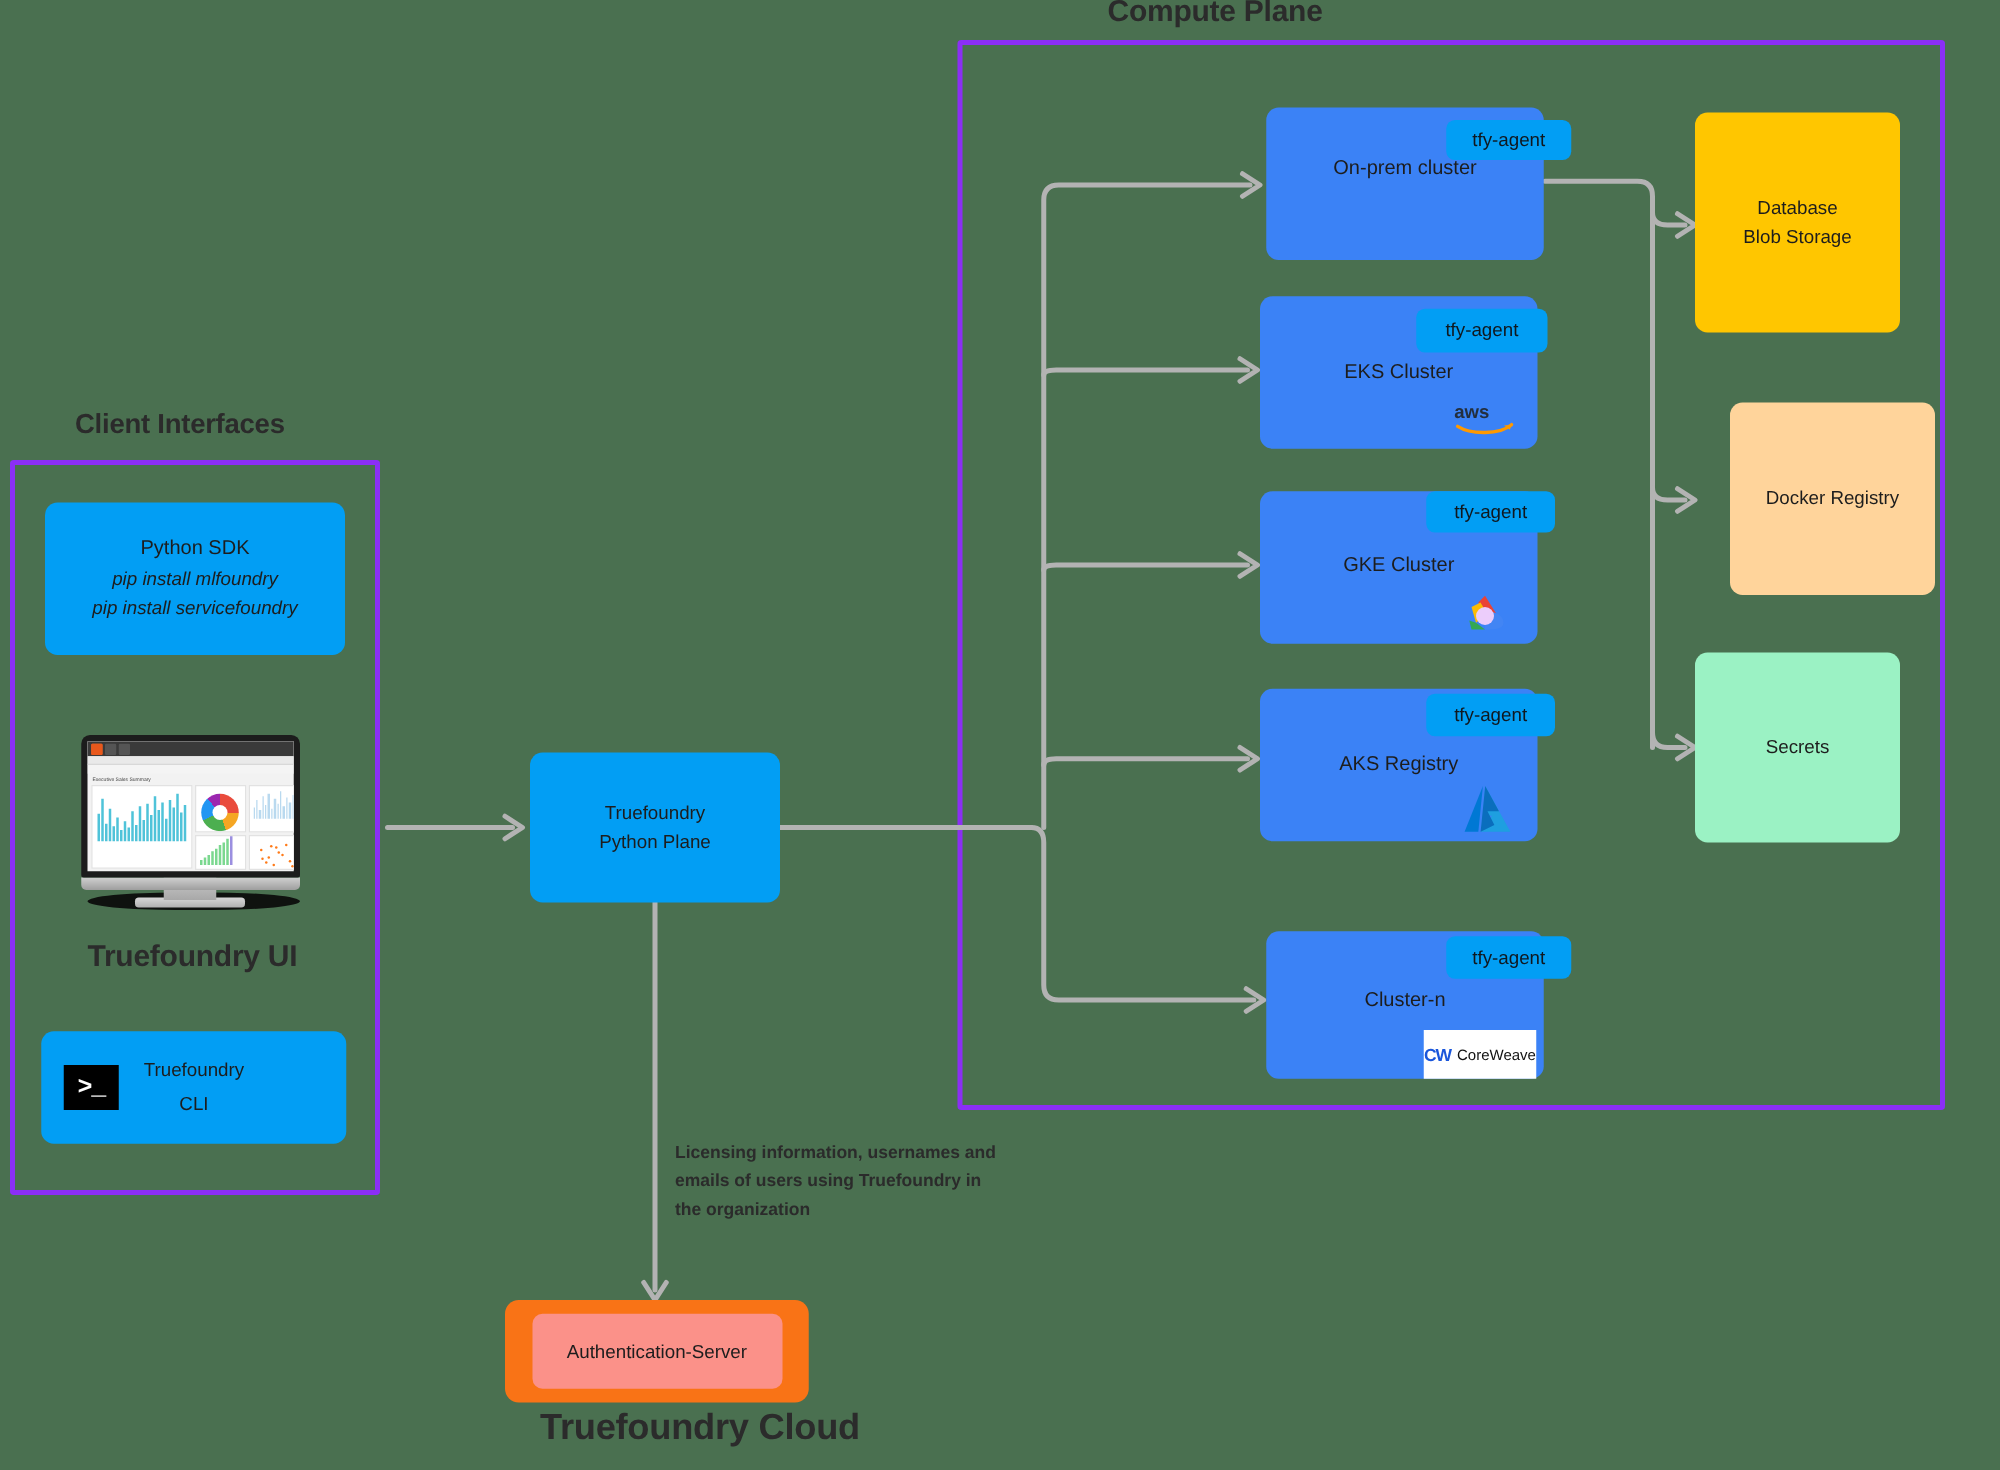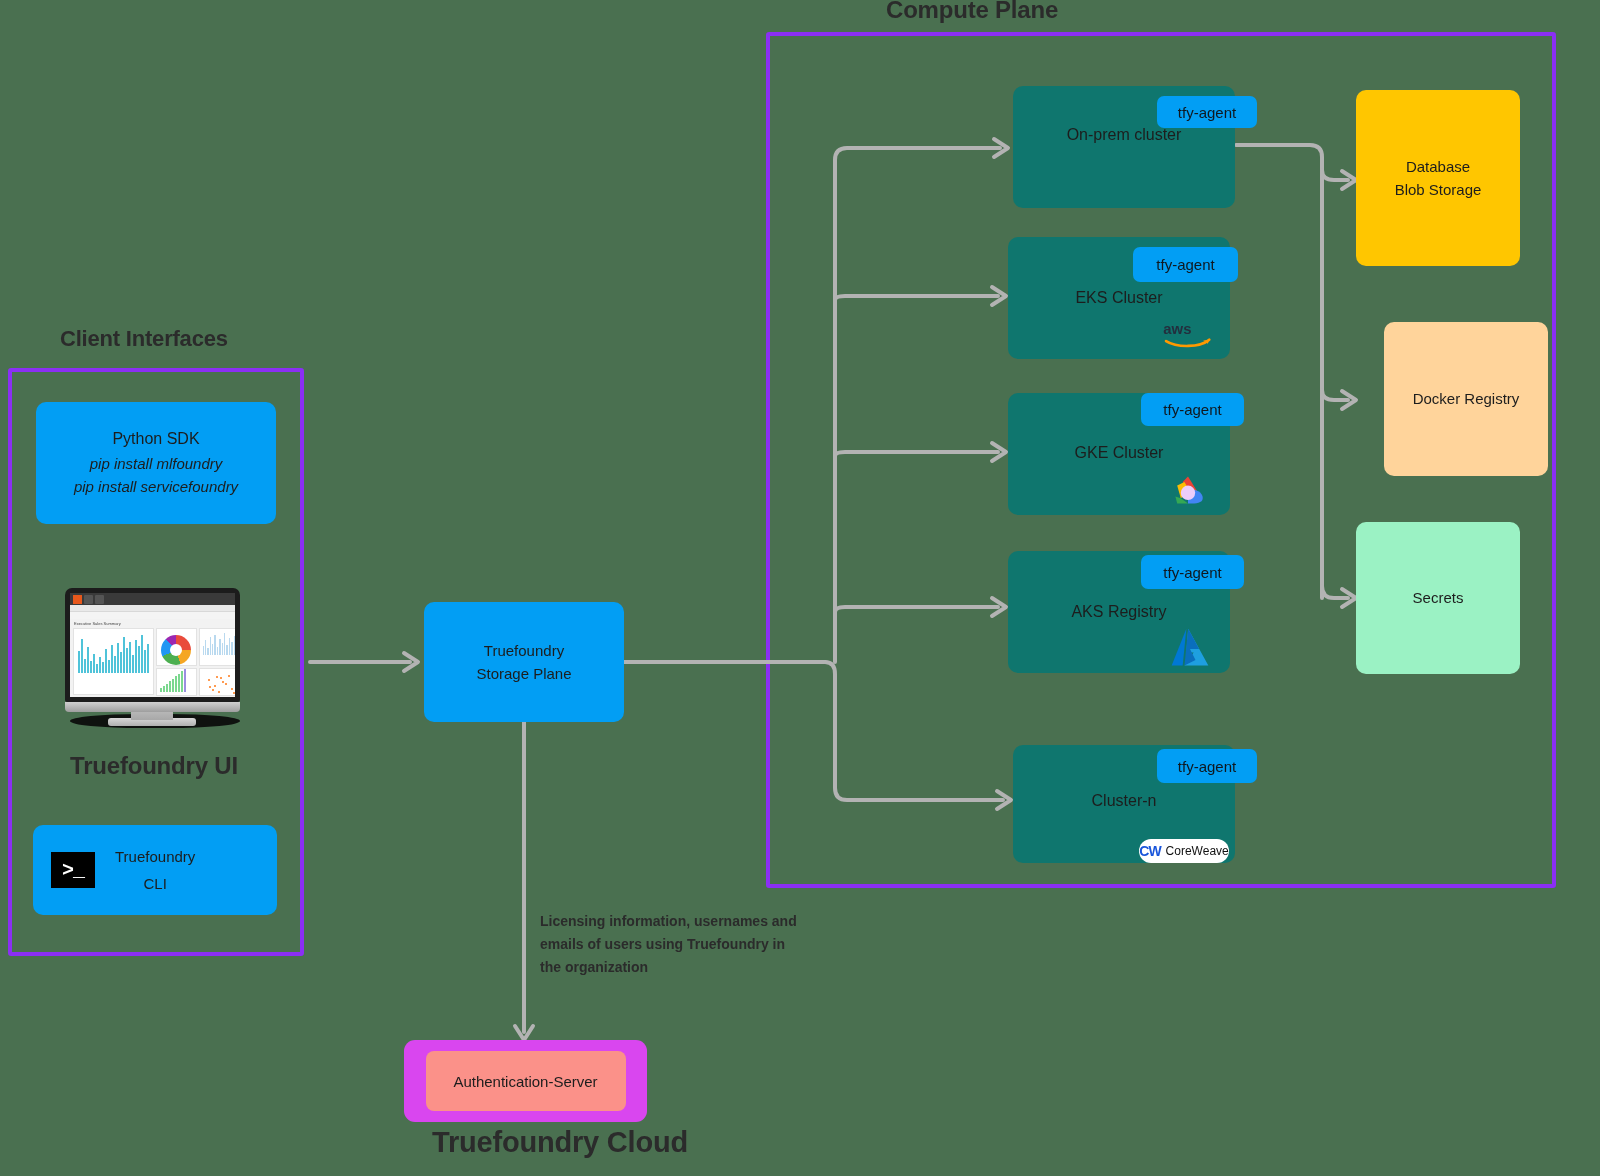--- a/index.html
+++ b/index.html
@@ -67,21 +67,21 @@
     color: #fff; font-size: 20px; font-weight: bold;
     font-family: "Liberation Mono", monospace;
     flex: 0 0 auto; letter-spacing: -1px;
   }
   #node-truefoundry-cli .cli-text { font-size: 15px; line-height: 1.8; text-align: center; }
 
   
   #node-control-plane { left: 424px; top: 602px; width: 200px; height: 120px; flex-direction: column; }
 
   
-  .cluster { position: absolute; background: #0f766e; border-radius: 10px; }
+  .cluster { position: absolute; background: #3b82f6; border-radius: 10px; }
   .cluster .cluster-name {
     position: absolute; left: 0; right: 0; text-align: center;
     color: #1d1d1d; font-size: 16px;
   }
   .tfy-badge {
     position: absolute; background: #029ef4; border-radius: 7px;
     color: #10181f; font-size: 15px;
     display: flex; align-items: center; justify-content: center;
   }
 
@@ -104,39 +104,39 @@
   #cluster-n { left: 1013px; top: 745px; width: 222px; height: 118px; }
   #cluster-n .tfy-badge { right: -22px; top: 4px; width: 100px; height: 34px; }
   #cluster-n .cluster-name { top: 47px; }
 
   
   .logo { position: absolute; }
   #logo-aws { right: 14px; bottom: 8px; width: 54px; height: 32px; }
   #logo-gcp { right: 20px; bottom: 6px; width: 44px; height: 36px; }
   #logo-azure { right: 18px; bottom: 2px; width: 44px; height: 46px; }
   #logo-coreweave {
-    right: 6px; bottom: 0px; width: 90px; height: 24px;
+    right: 6px; bottom: 0px; width: 90px; height: 39px;
     background: #fff; display: flex; align-items: center;
-    justify-content: center; gap: 5px; border-radius: 14px;
+    justify-content: center; gap: 5px;
   }
   #logo-coreweave .cw-mark {
     color: #1a56db; font-weight: bold; font-size: 14px;
     font-family: "Liberation Sans", sans-serif; letter-spacing: -1px;
   }
   #logo-coreweave .cw-text { color: #111; font-size: 12px; }
 
   
   #node-database { left: 1356px; top: 90px; width: 164px; height: 176px; flex-direction: column; }
   #node-docker-registry { left: 1384px; top: 322px; width: 164px; height: 154px; }
   #node-secrets { left: 1356px; top: 522px; width: 164px; height: 152px; }
 
   
   #auth-wrapper {
     position: absolute; left: 404px; top: 1040px; width: 243px; height: 82px;
-    background: #d946ef; border-radius: 11px;
+    background: #f97316; border-radius: 11px;
     display: flex; align-items: center; justify-content: center;
   }
   #node-auth-server {
     position: relative; width: 200px; height: 60px;
     border-radius: 8px; display: flex; align-items: center;
     justify-content: center; font-size: 15px; color: #1d1d1d;
   }
 
   
   #annotation-licensing {
@@ -368,21 +368,21 @@
   <div class="node blue" id="node-truefoundry-cli">
     <span class="term-icon">&gt;_</span>
     <span class="cli-text">
       <span>Truefoundry</span><br>
       <span>CLI</span>
     </span>
   </div>
 
   <div class="node blue" id="node-control-plane">
     <span>Truefoundry</span>
-    <span>Storage Plane</span>
+    <span>Python Plane</span>
   </div>
 
   <div class="cluster" id="cluster-onprem">
     <div class="tfy-badge">tfy-agent</div>
     <div class="cluster-name">On-prem cluster</div>
   </div>
 
   <div class="cluster" id="cluster-eks">
     <div class="tfy-badge">tfy-agent</div>
     <div class="cluster-name">EKS Cluster</div>

